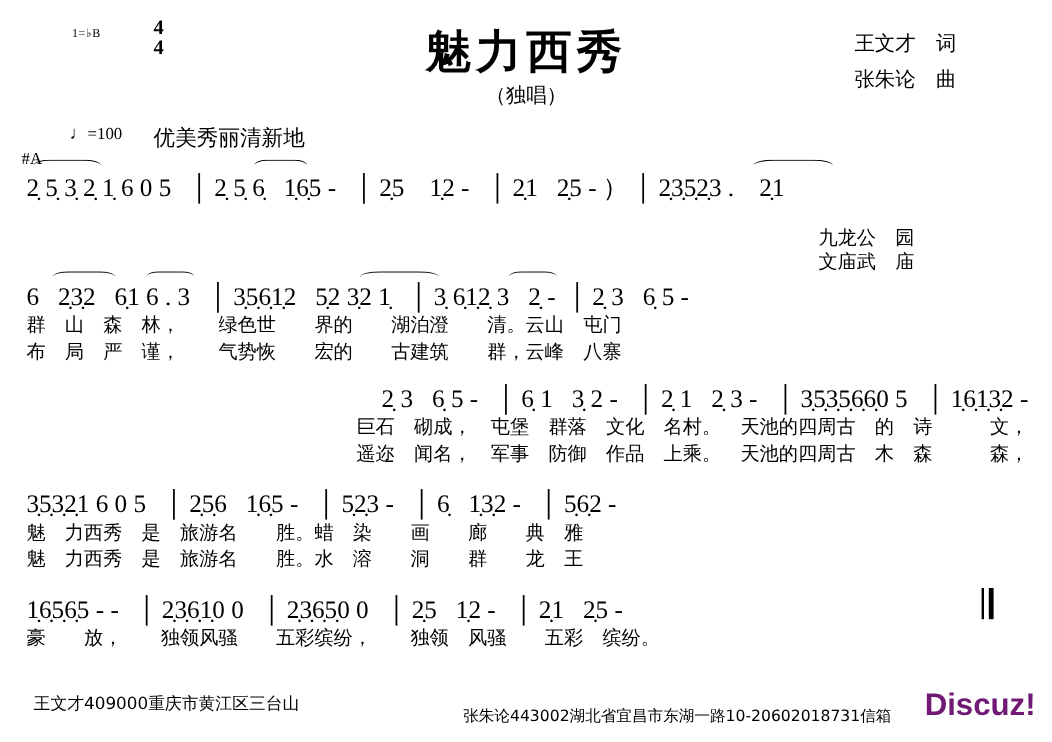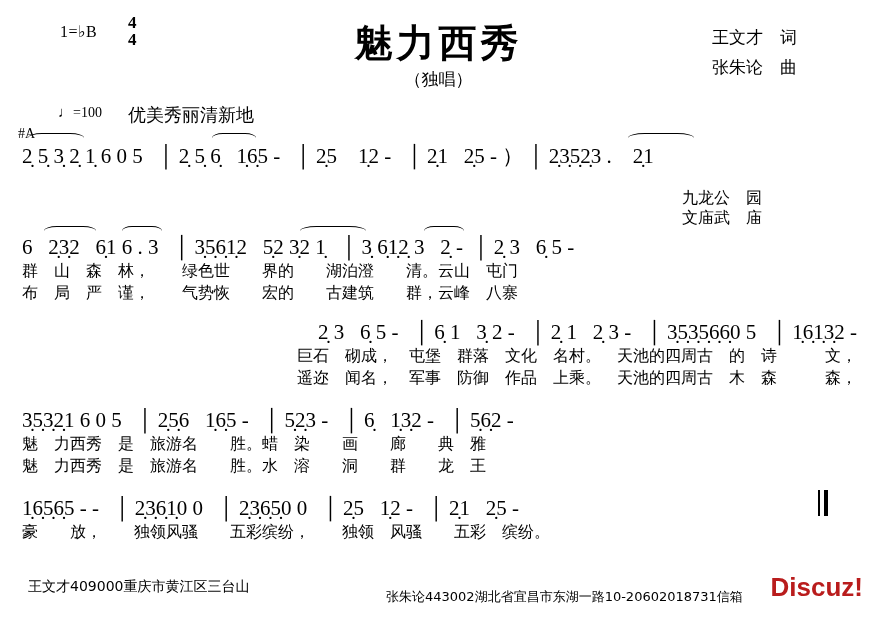--- a/index.html
+++ b/index.html
@@ -9,21 +9,21 @@
     font-family: "Liberation Sans", sans-serif;
     color: #000000;
     position: relative;
     overflow: hidden;
   }
   .sheet { position:absolute; left:0; top:0; width:877px; height:618px; }
 
   
   .key-sig {
     position:absolute; left:60px; top:22px;
-    font-size:16px; letter-spacing:0.5px;
+    font-size:10px; letter-spacing:0.5px;
     font-family:"Liberation Serif", serif;
   }
   .time-sig {
     position:absolute; left:128px; top:14px;
     font-size:17px; line-height:17px; text-align:center;
     font-family:"Liberation Serif", serif; font-weight:bold;
   }
   .time-sig div { display:block; }
 
   .title {
@@ -98,21 +98,21 @@
   .footer-left {
     position:absolute; left:28px; top:578px;
     font-size:14px; font-family:"DejaVu Sans", sans-serif;
   }
   .footer-right {
     position:absolute; left:386px; top:588px;
     font-size:13px; font-family:"DejaVu Sans", sans-serif;
   }
   .watermark {
     position:absolute; right:14px; top:572px;
-    font-size:26px; color:#b91c1c; font-weight:bold;
+    font-size:26px; color:#701a75; font-weight:bold;
     font-family:"Liberation Sans", sans-serif;
     letter-spacing:0px;
   }
 </style>
 </head>
 <body>
 
 <div class="sheet">
 
   <div class="key-sig">1=♭B</div>

